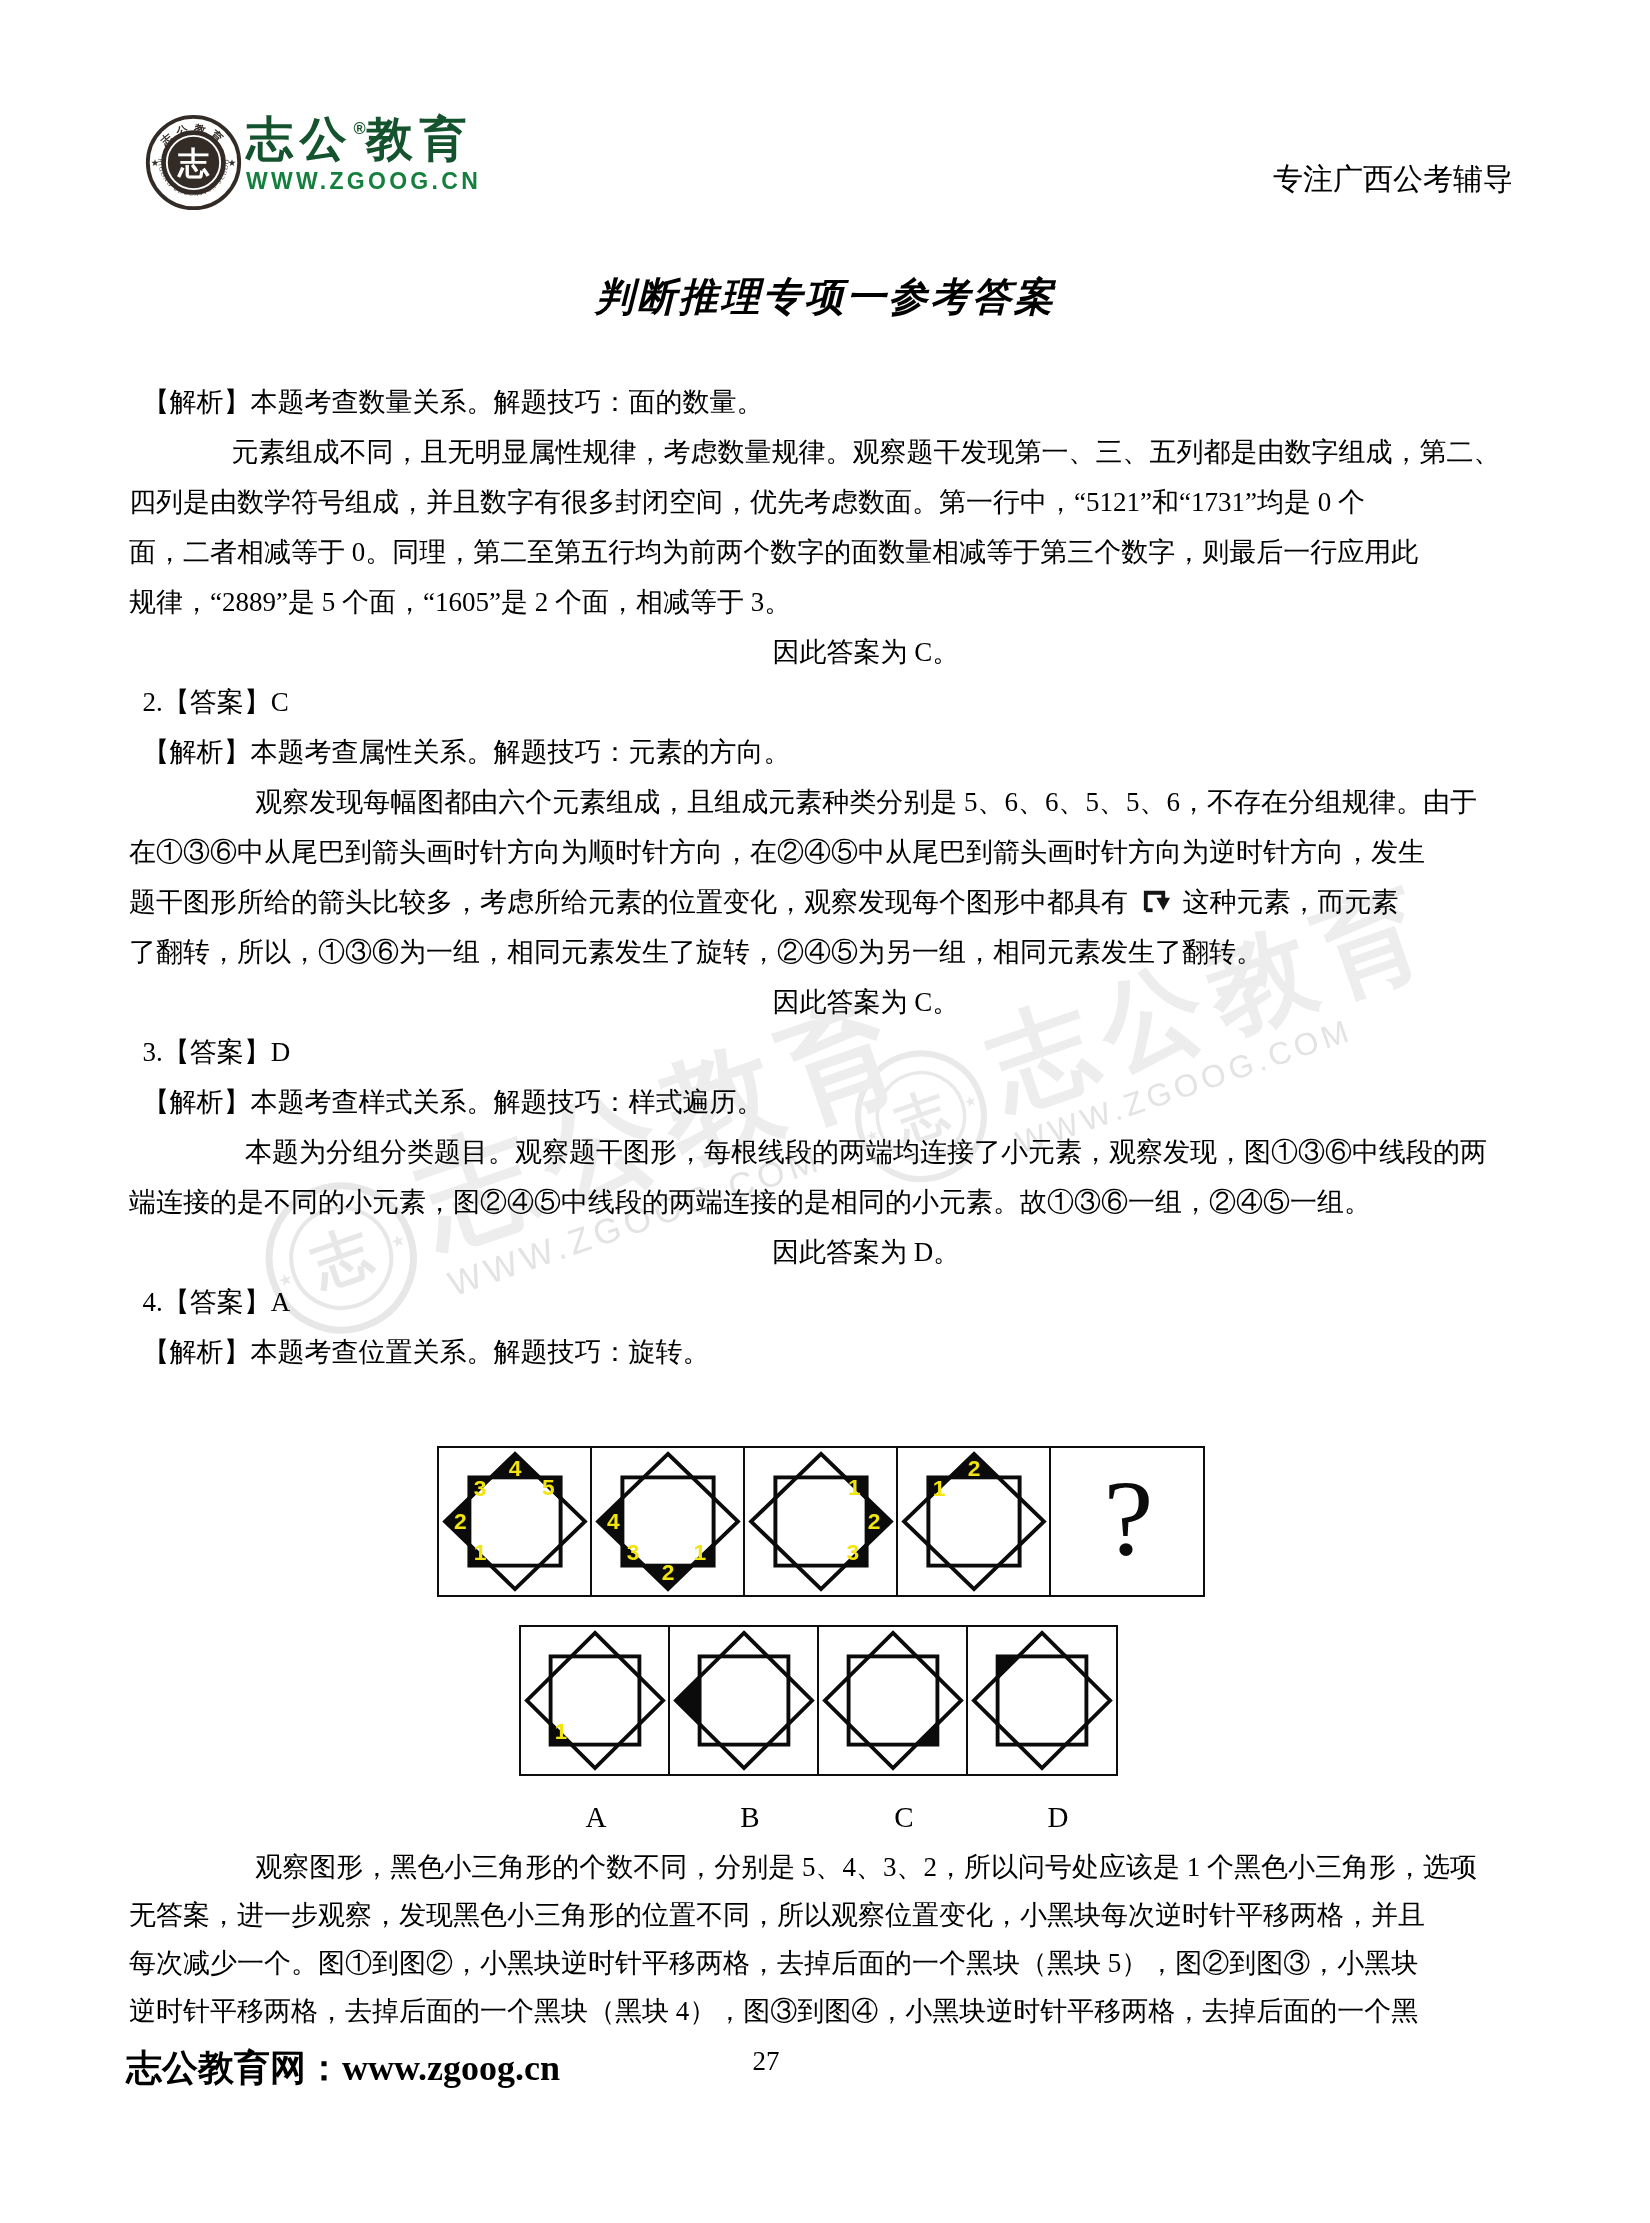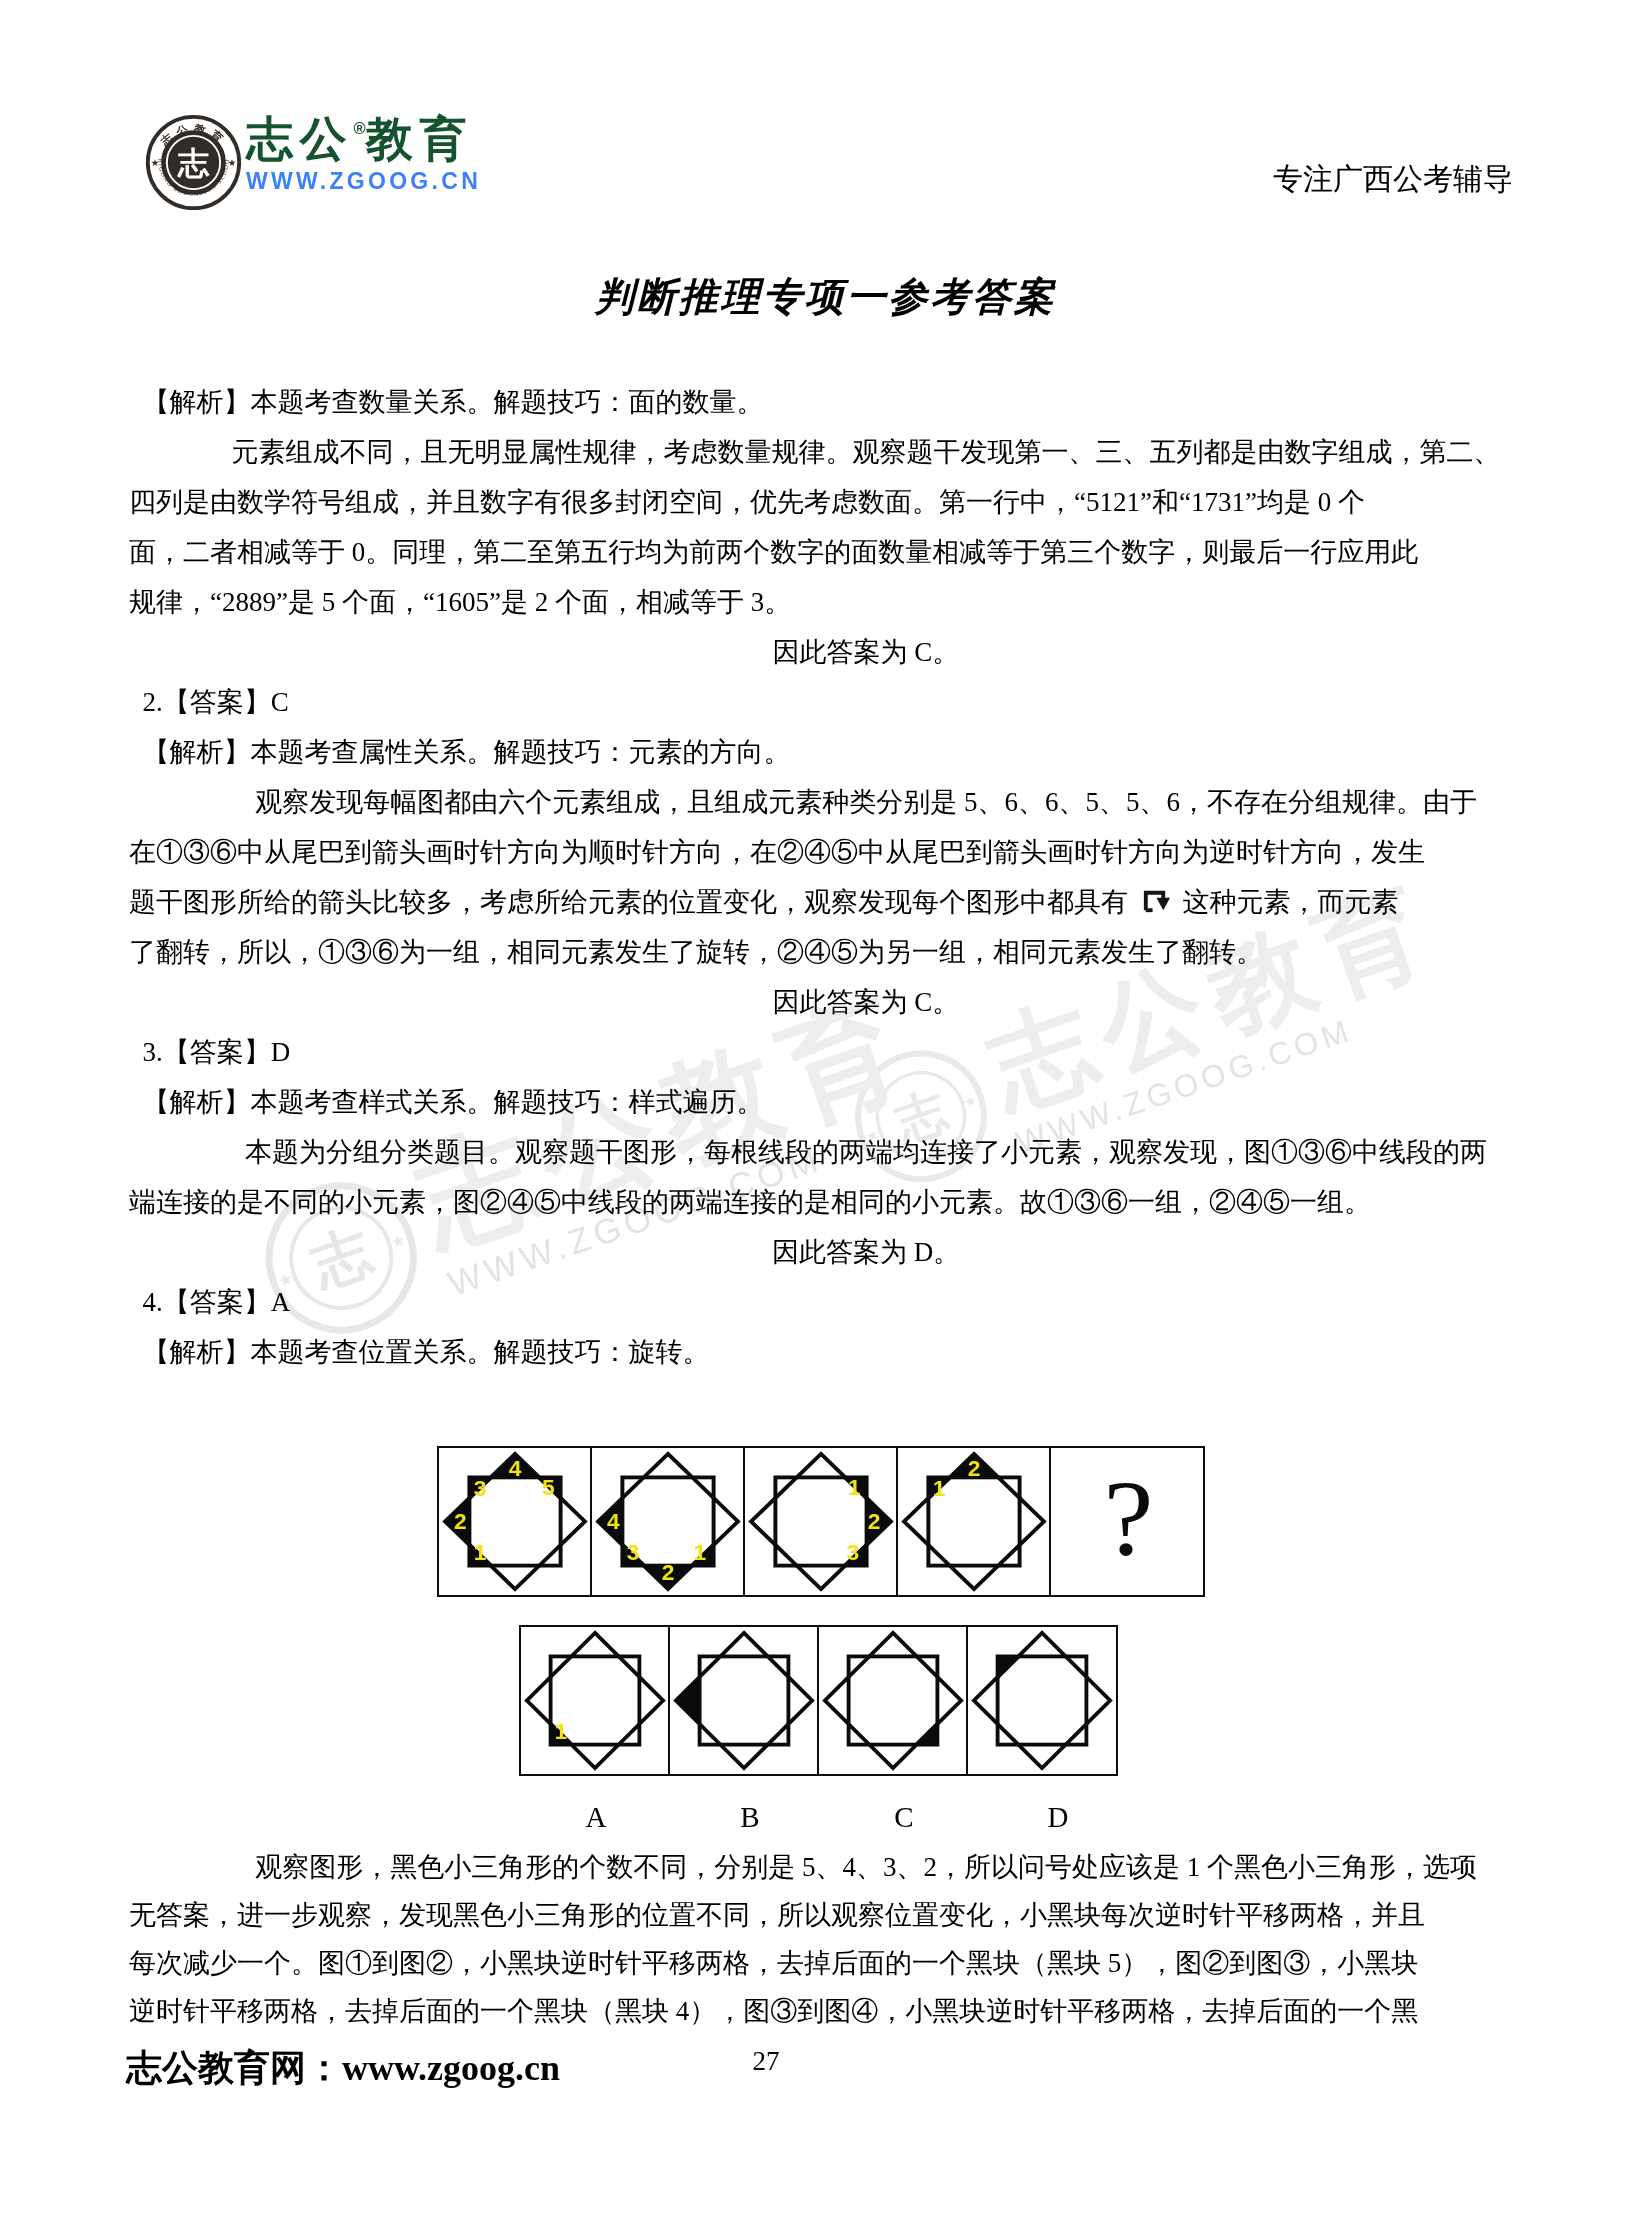--- a/index.html
+++ b/index.html
@@ -13,21 +13,21 @@
             color:#ededed;letter-spacing:13.6px;line-height:1;}
   .wm-url{font-family:"Liberation Sans",sans-serif;font-size:35px;color:#e3e3e3;
           letter-spacing:4.9px;margin-top:5.8px;}
   
   .emblem{position:absolute;left:144px;top:113px;width:99px;height:99px;z-index:1;}
   .brand{position:absolute;left:246px;top:113px;z-index:1;}
   .brand-name{font-family:"Liberation Sans",sans-serif;font-weight:900;font-size:47px;
               color:#14532d;letter-spacing:6.8px;line-height:1.1;}
   .brand-name sup{font-size:16.5px;vertical-align:21.3px;letter-spacing:0;}
   .brand-url{font-family:"Liberation Sans",sans-serif;font-size:23px;font-weight:600;
-             color:#3b82f6;letter-spacing:3.3px;margin-top:2.9px;}
+             color:#15803d;letter-spacing:3.3px;margin-top:2.9px;}
   .tagline{position:absolute;right:138px;top:159px;font-size:30px;z-index:1;}
   
   .title{position:absolute;left:0;top:270px;width:100%;text-align:center;z-index:1;
          font-family:"Liberation Sans",sans-serif;font-weight:bold;font-size:39px;letter-spacing:2.9px;font-style:italic;}
   
   .body-lines{position:absolute;left:129px;top:377px;width:1394px;z-index:1;}
   .bline{height:50px;line-height:50px;font-size:27px;white-space:nowrap;}
   .tail-lines{position:absolute;left:129px;top:1843px;width:1394px;z-index:1;}
   .tail-lines .bline{height:48px;line-height:48px;}
   .ind-ans{padding-left:13.6px;}

